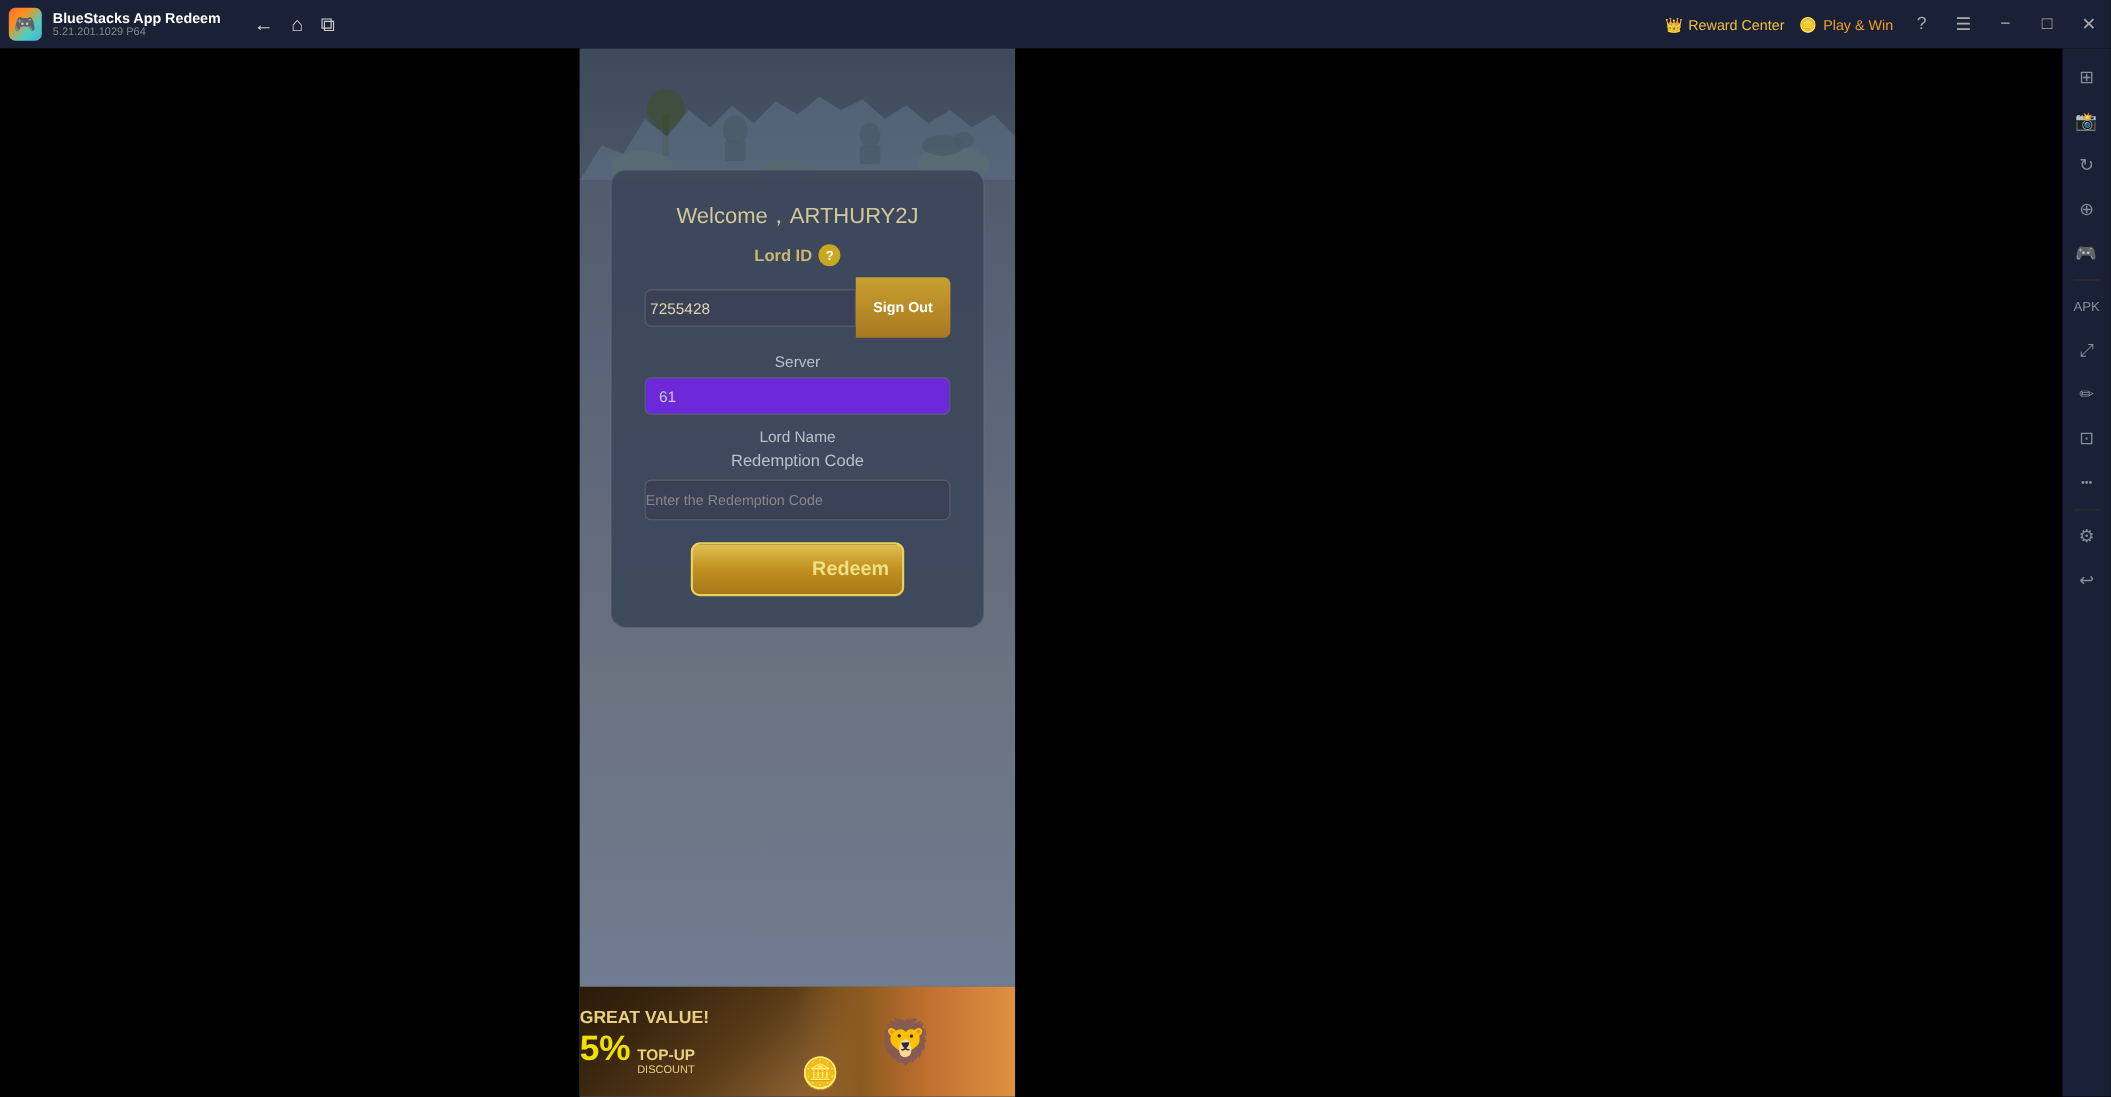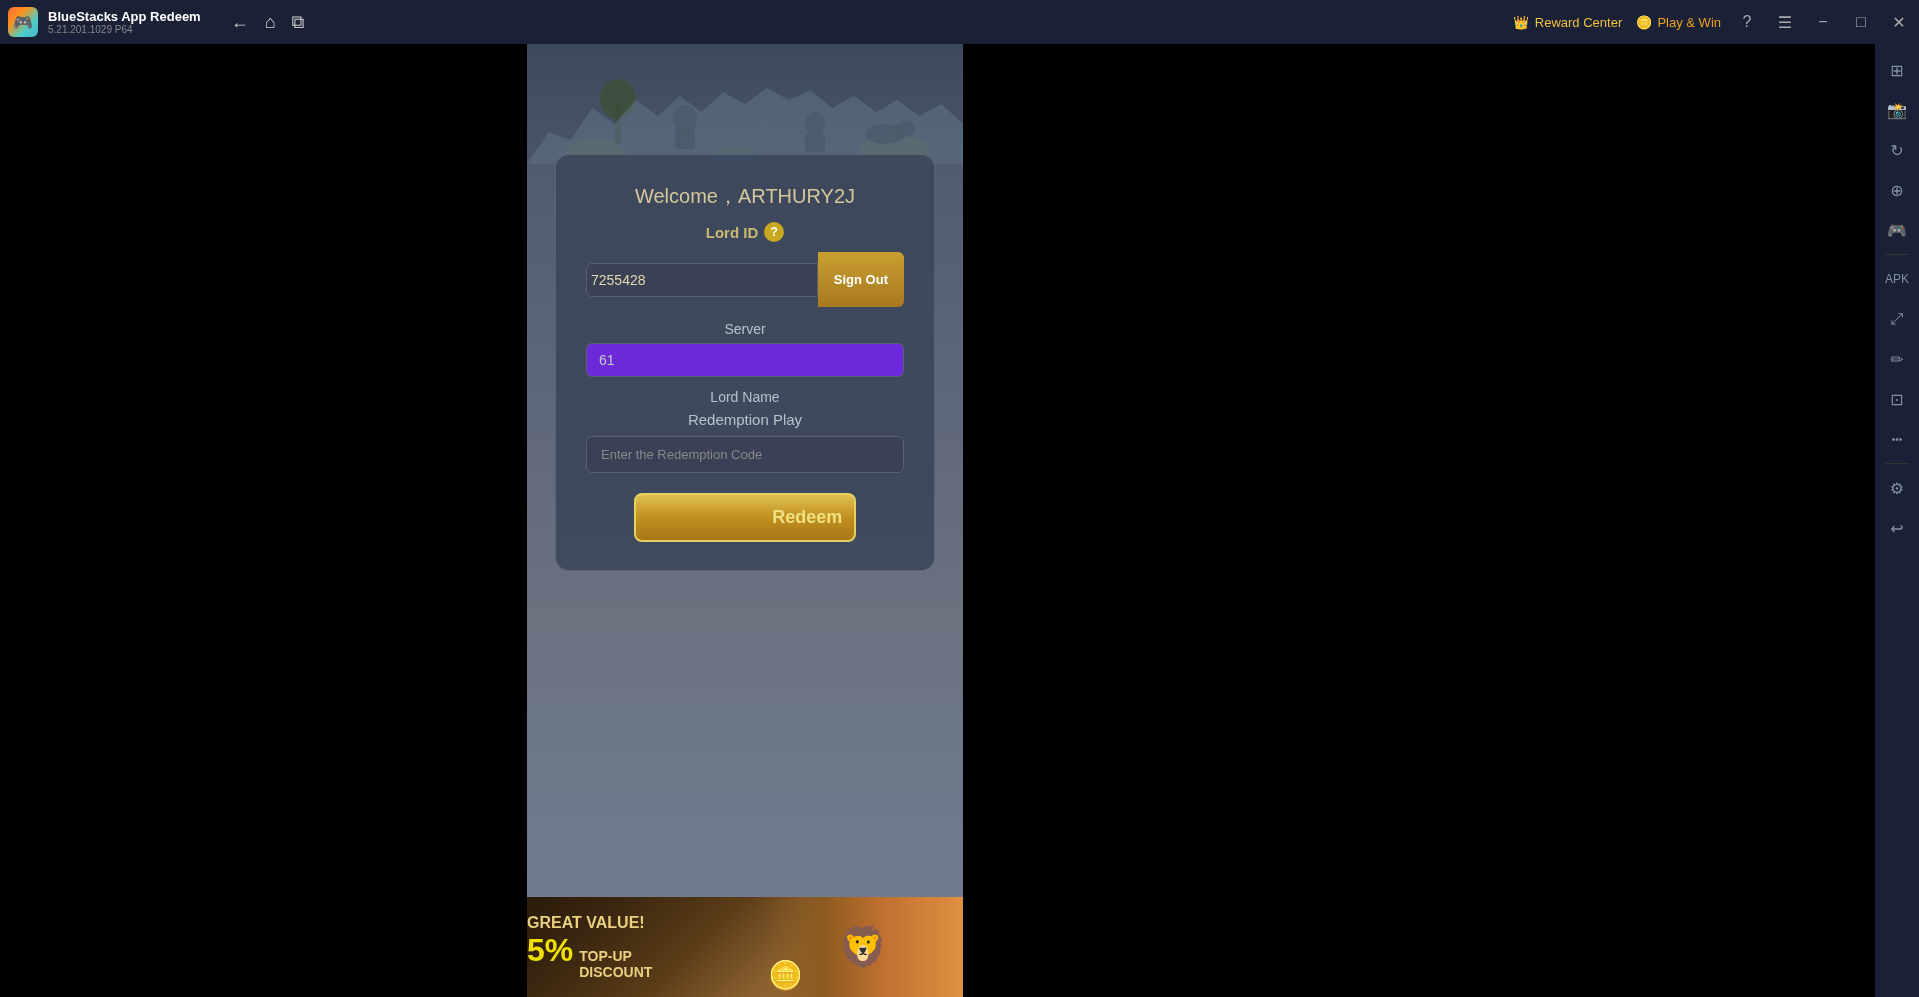--- a/index.html
+++ b/index.html
@@ -102,21 +102,21 @@
 
     
     .left-panel {
       width: 527px;
       background: #000;
       flex-shrink: 0;
     }
 
     
     .center-panel {
-      width: 436px;
+      width: 396px;
       flex-shrink: 0;
       position: relative;
       background: linear-gradient(180deg, #4a5568 0%, #5a6478 30%, #6b7280 60%, #718096 100%);
       overflow: hidden;
     }
 
     
     .bg-silhouette {
       position: absolute;
       top: 0;
@@ -234,21 +234,21 @@
       text-align: center;
       margin-bottom: 8px;
       font-weight: 500;
     }
     .redemption-input {
       background: #3a4055;
       border: 1px solid #5a6070;
       border-radius: 6px;
       color: #888;
       font-size: 13px;
-      padding: 10px 14px;
+      padding: 10px 0;
       width: 100%;
       outline: none;
       margin-bottom: 20px;
     }
     .redemption-input::placeholder {
       color: #888;
     }
 
     .redeem-btn {
       display: block;
@@ -291,22 +291,22 @@
       font-size: 32px;
       font-weight: bold;
     }
     .banner-topup {
       color: #e8d080;
       font-size: 14px;
       font-weight: bold;
     }
     .banner-discount {
       color: #e8d080;
-      font-size: 14px;
-      font-weight: bold;
+      font-size: 10px;
+      font-weight: normal;
     }
     .banner-lion {
       position: absolute;
       right: 0;
       top: 0;
       bottom: 0;
       width: 200px;
       background: linear-gradient(90deg, transparent, #8b5a20 30%, #c07030 60%, #e09040 100%);
       display: flex;
       align-items: center;
@@ -443,21 +443,21 @@
       <div class="lord-id-field">
         <input class="lord-id-input" type="text" readonly="" value="7255428" style="">
         <button class="sign-out-btn">Sign Out</button>
       </div>
 
       <div class="field-label">Server</div>
       <div class="field-value">61</div>
 
       <div class="field-label">Lord Name</div>
 
-      <div class="redemption-label">Redemption Play</div>
+      <div class="redemption-label">Redemption Code</div>
       <input class="redemption-input" type="text" placeholder="Enter the Redemption Code" style="">
 
       <button class="redeem-btn">Redeem</button>
 
     </div>
 
     <div class="banner">
       <div class="banner-text">
         <div class="banner-great">GREAT VALUE!</div>
         <div style="display:flex;align-items:baseline;gap:6px;">

